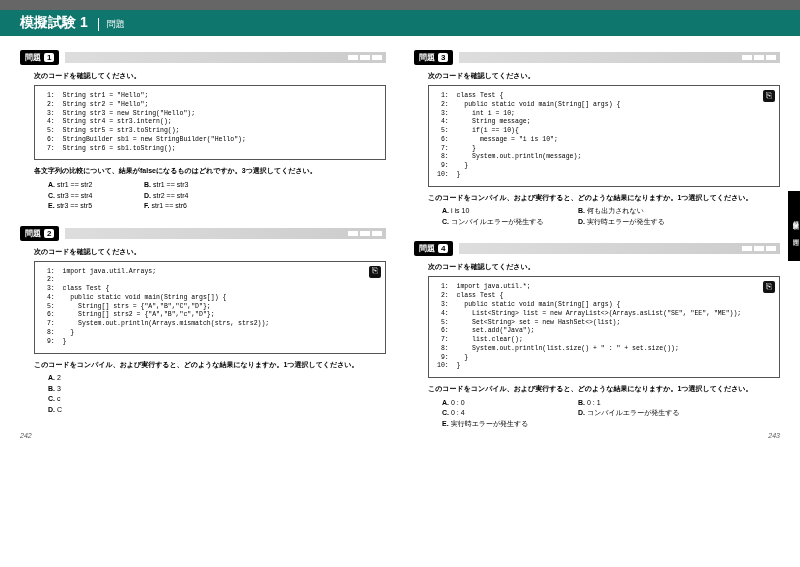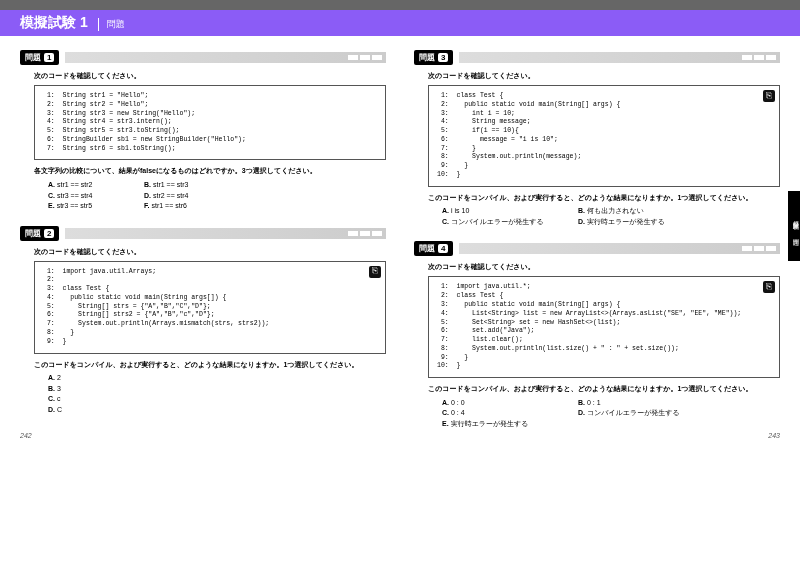--- a/index.html
+++ b/index.html
@@ -1,18 +1,18 @@
 <!DOCTYPE html>
 <html><head>
   <meta charset="utf-8">
   <style>
     * { box-sizing: border-box; margin: 0; padding: 0; }
     body { font-family: "Hiragino Kaku Gothic Pro", "Meiryo", sans-serif; background: #fff; width: 800px; height: 567px; overflow: hidden; font-size: 7px; color: #000; }
     .top-band { width: 100%; height: 10px; background: #666; }
-    .page-header { background: #8b5cf6; color: #fff; padding: 4px 20px; display: flex; align-items: baseline; gap: 10px; }
+    .page-header { background: #0f766e; color: #fff; padding: 4px 20px; display: flex; align-items: baseline; gap: 10px; }
     .page-header .title { font-size: 14px; font-weight: bold; }
     .page-header .sub { font-size: 9px; border-left: 1px solid #fff; padding-left: 8px; }
     .spread { display: flex; gap: 0; }
     .page { width: 400px; padding: 12px 20px 4px 20px; position: relative; }
     .page.left { padding-right: 14px; }
     .page.right { padding-left: 14px; }
     .q-header { display: flex; align-items: center; gap: 6px; margin-top: 2px; }
     .q-badge { background: #000; color: #fff; font-size: 8px; font-weight: bold; padding: 2px 5px; border-radius: 2px; display: inline-flex; gap: 3px; align-items: center; }
     .q-badge .num { background: #fff; color: #000; border-radius: 2px; padding: 0 3px; font-size: 8px; }
     .q-bar { flex: 1; height: 11px; background: linear-gradient(to right, #ddd, #ccc); display: flex; justify-content: flex-end; align-items: center; padding-right: 4px; gap: 2px; }

